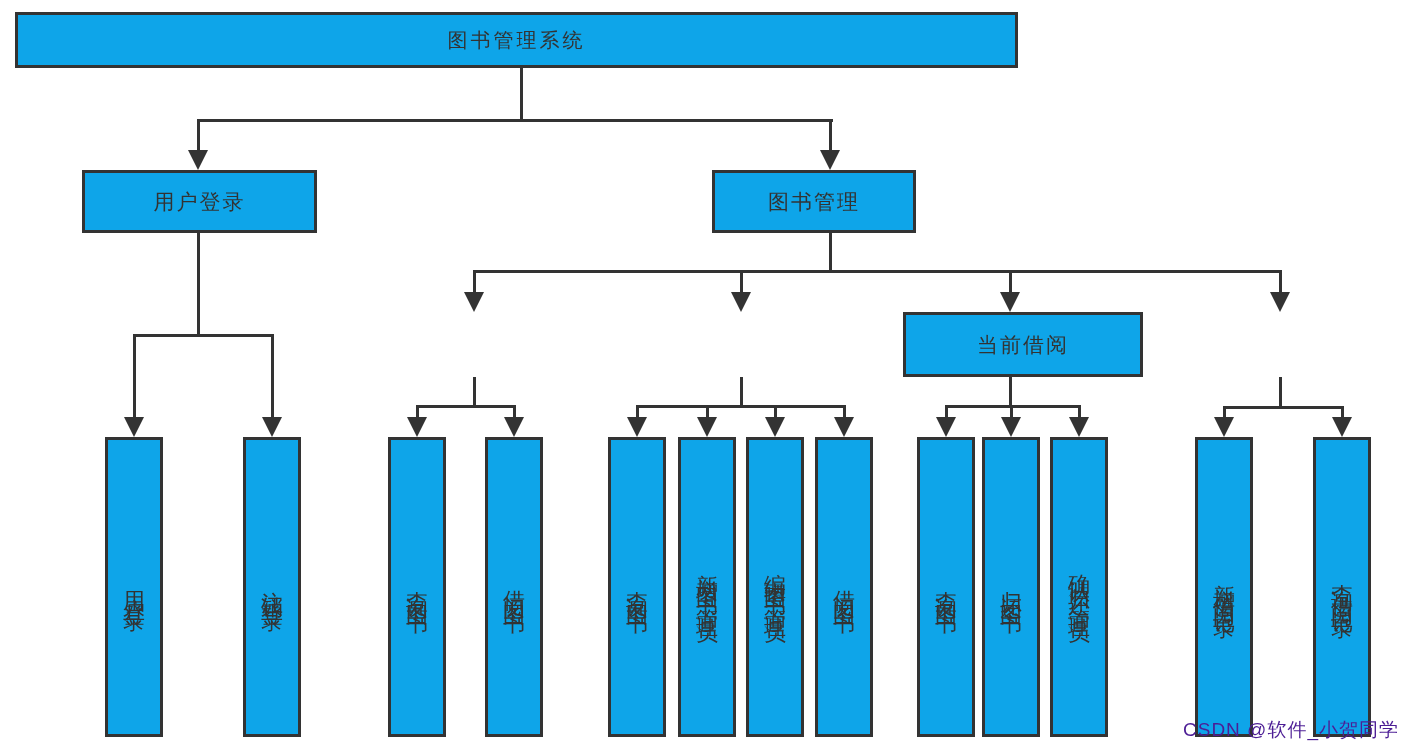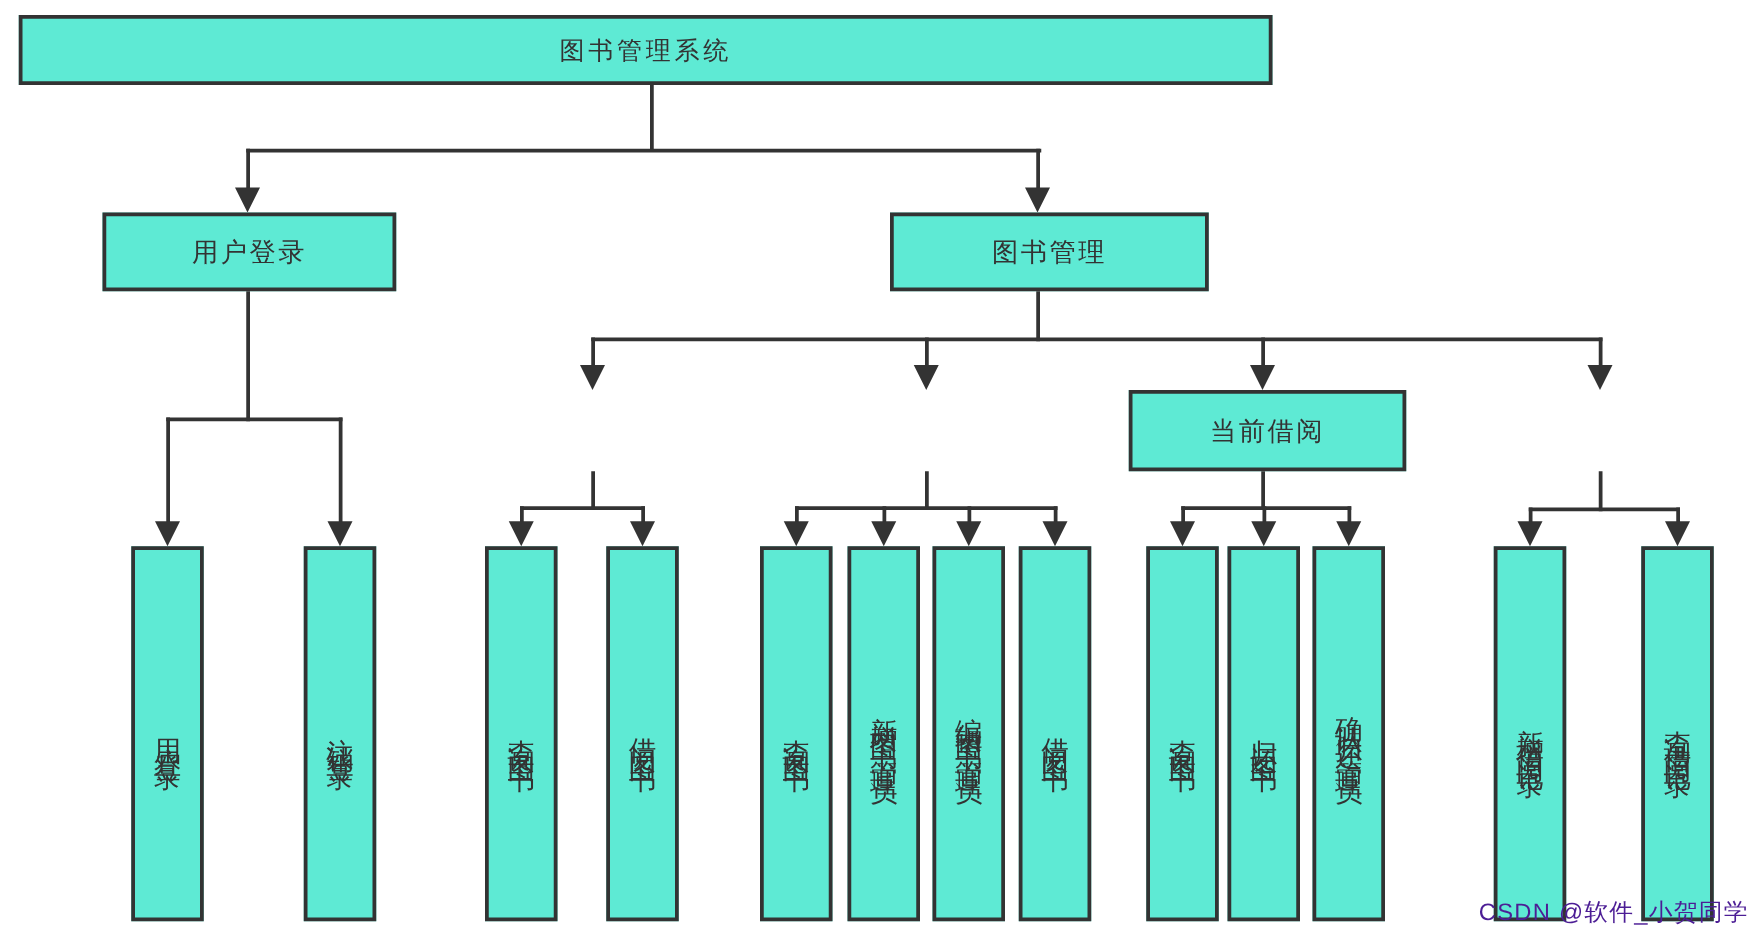--- a/index.html
+++ b/index.html
@@ -8,21 +8,21 @@
     position:relative;
     width:1405px; height:747px;
     background:#ffffff;
     font-family:"Liberation Sans", sans-serif;
     color:#333333;
     overflow:hidden;
   }
   .box {
     position:absolute;
     border:3px solid #333333;
-    background:#5eead4;
+    background:#0ea5e9;
     display:flex;
     align-items:center;
     justify-content:center;
     text-align:right;
   }
   .node-label {
     font-size:21px;
     letter-spacing:2px;
     color:#333333;
     white-space:nowrap;
@@ -67,21 +67,21 @@
   <div class="vline" style="left:520px; top:66px; height:54px;"></div>
   <div class="hline" style="left:197px; top:119px; width:636px;"></div>
   <div class="vline" style="left:197px; top:119px; height:33px;"></div>
   <div class="arrow" style="left:188px; top:150px;"></div>
   <div class="vline" style="left:829px; top:119px; height:33px;"></div>
   <div class="arrow" style="left:820px; top:150px;"></div>
 
   <div class="box" style="left:82px; top:170px; width:235px; height:63px;">
     <span class="node-label">用户登录</span>
   </div>
-  <div class="box" style="left:712px; top:170px; width:255px; height:63px;">
+  <div class="box" style="left:712px; top:170px; width:204px; height:63px;">
     <span class="node-label">图书管理</span>
   </div>
 
   <div class="vline" style="left:197px; top:233px; height:104px;"></div>
   <div class="hline" style="left:133px; top:334px; width:141px;"></div>
   <div class="vline" style="left:133px; top:334px; height:85px;"></div>
   <div class="arrow" style="left:124px; top:417px;"></div>
   <div class="vline" style="left:271px; top:334px; height:85px;"></div>
   <div class="arrow" style="left:262px; top:417px;"></div>
 
@@ -89,21 +89,21 @@
   <div class="hline" style="left:473px; top:270px; width:809px;"></div>
   <div class="vline" style="left:473px; top:270px; height:24px;"></div>
   <div class="arrow" style="left:464px; top:292px;"></div>
   <div class="vline" style="left:740px; top:270px; height:24px;"></div>
   <div class="arrow" style="left:731px; top:292px;"></div>
   <div class="vline" style="left:1009px; top:270px; height:24px;"></div>
   <div class="arrow" style="left:1000px; top:292px;"></div>
   <div class="vline" style="left:1279px; top:270px; height:24px;"></div>
   <div class="arrow" style="left:1270px; top:292px;"></div>
 
-  <div class="box" style="left:903px; top:312px; width:222px; height:65px;">
+  <div class="box" style="left:903px; top:312px; width:240px; height:65px;">
     <span class="node-label">当前借阅</span>
   </div>
 
   <div class="vline" style="left:473px; top:377px; height:31px;"></div>
   <div class="hline" style="left:416px; top:405px; width:100px;"></div>
   <div class="vline" style="left:416px; top:405px; height:14px;"></div>
   <div class="arrow" style="left:407px; top:417px;"></div>
   <div class="vline" style="left:513px; top:405px; height:14px;"></div>
   <div class="arrow" style="left:504px; top:417px;"></div>
 

